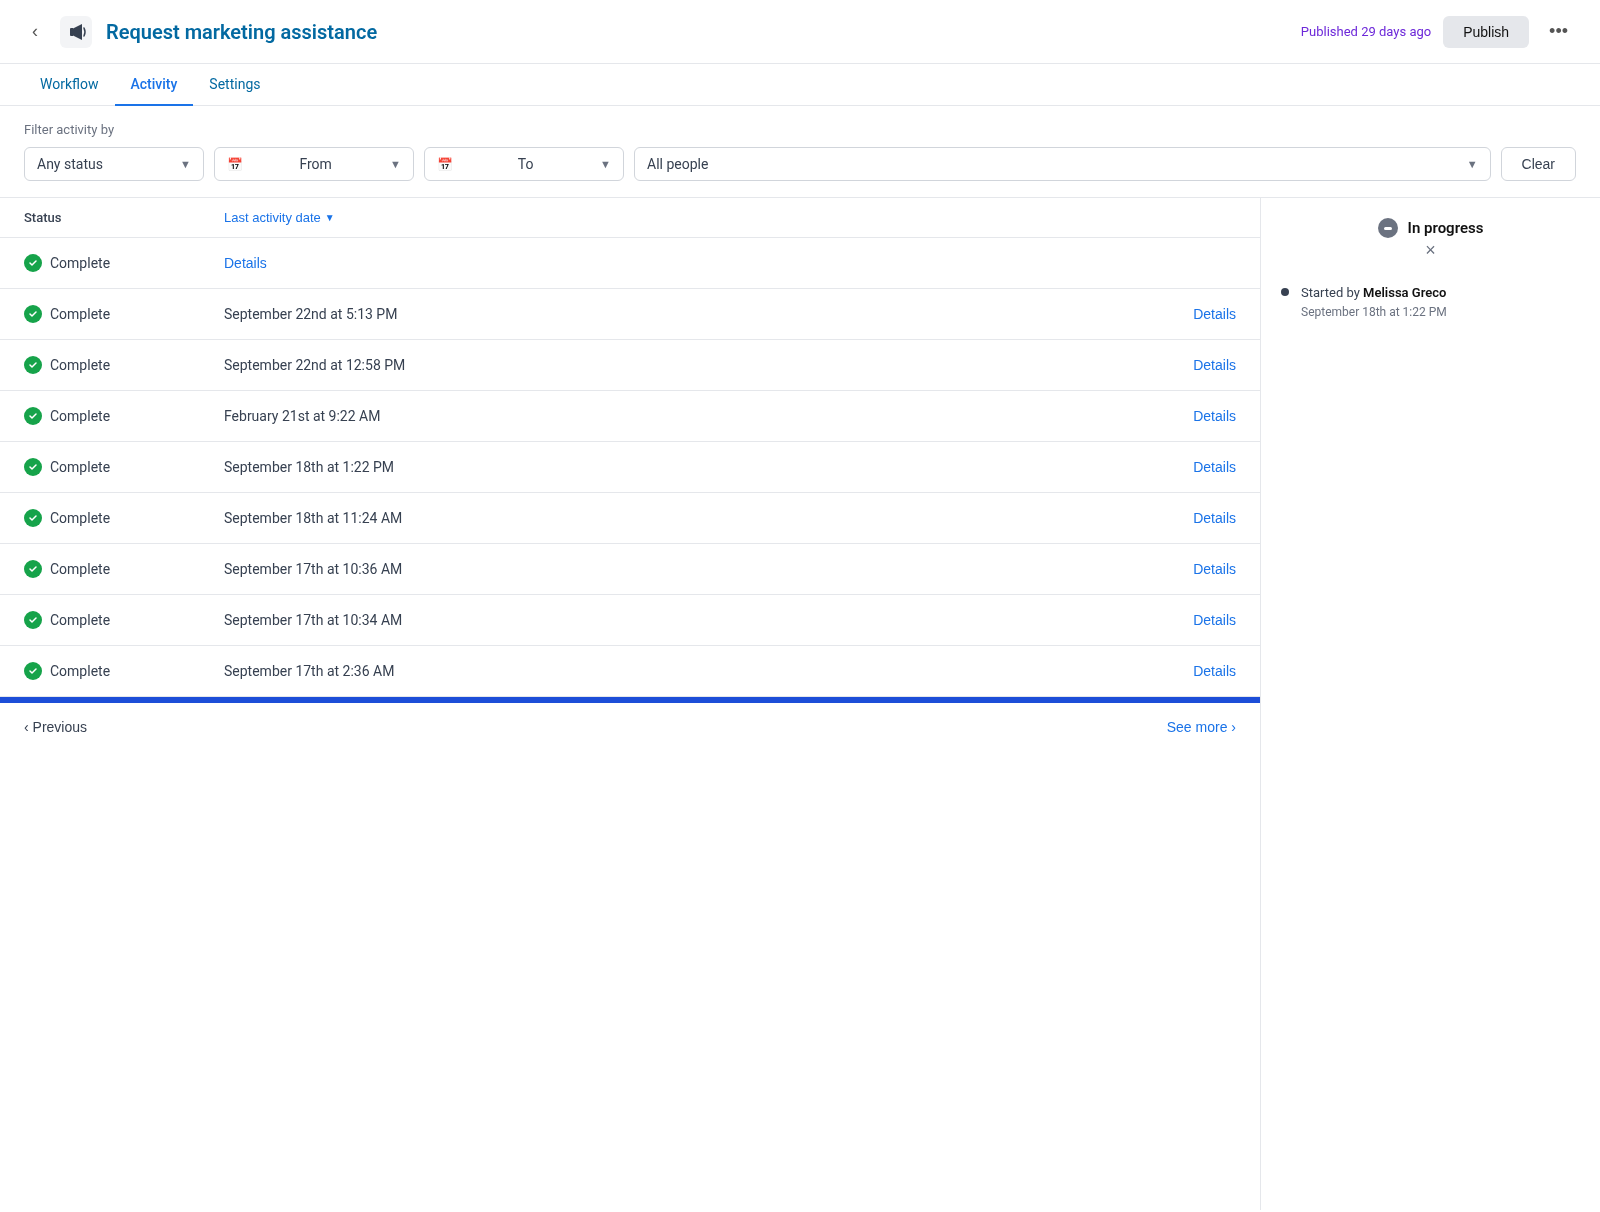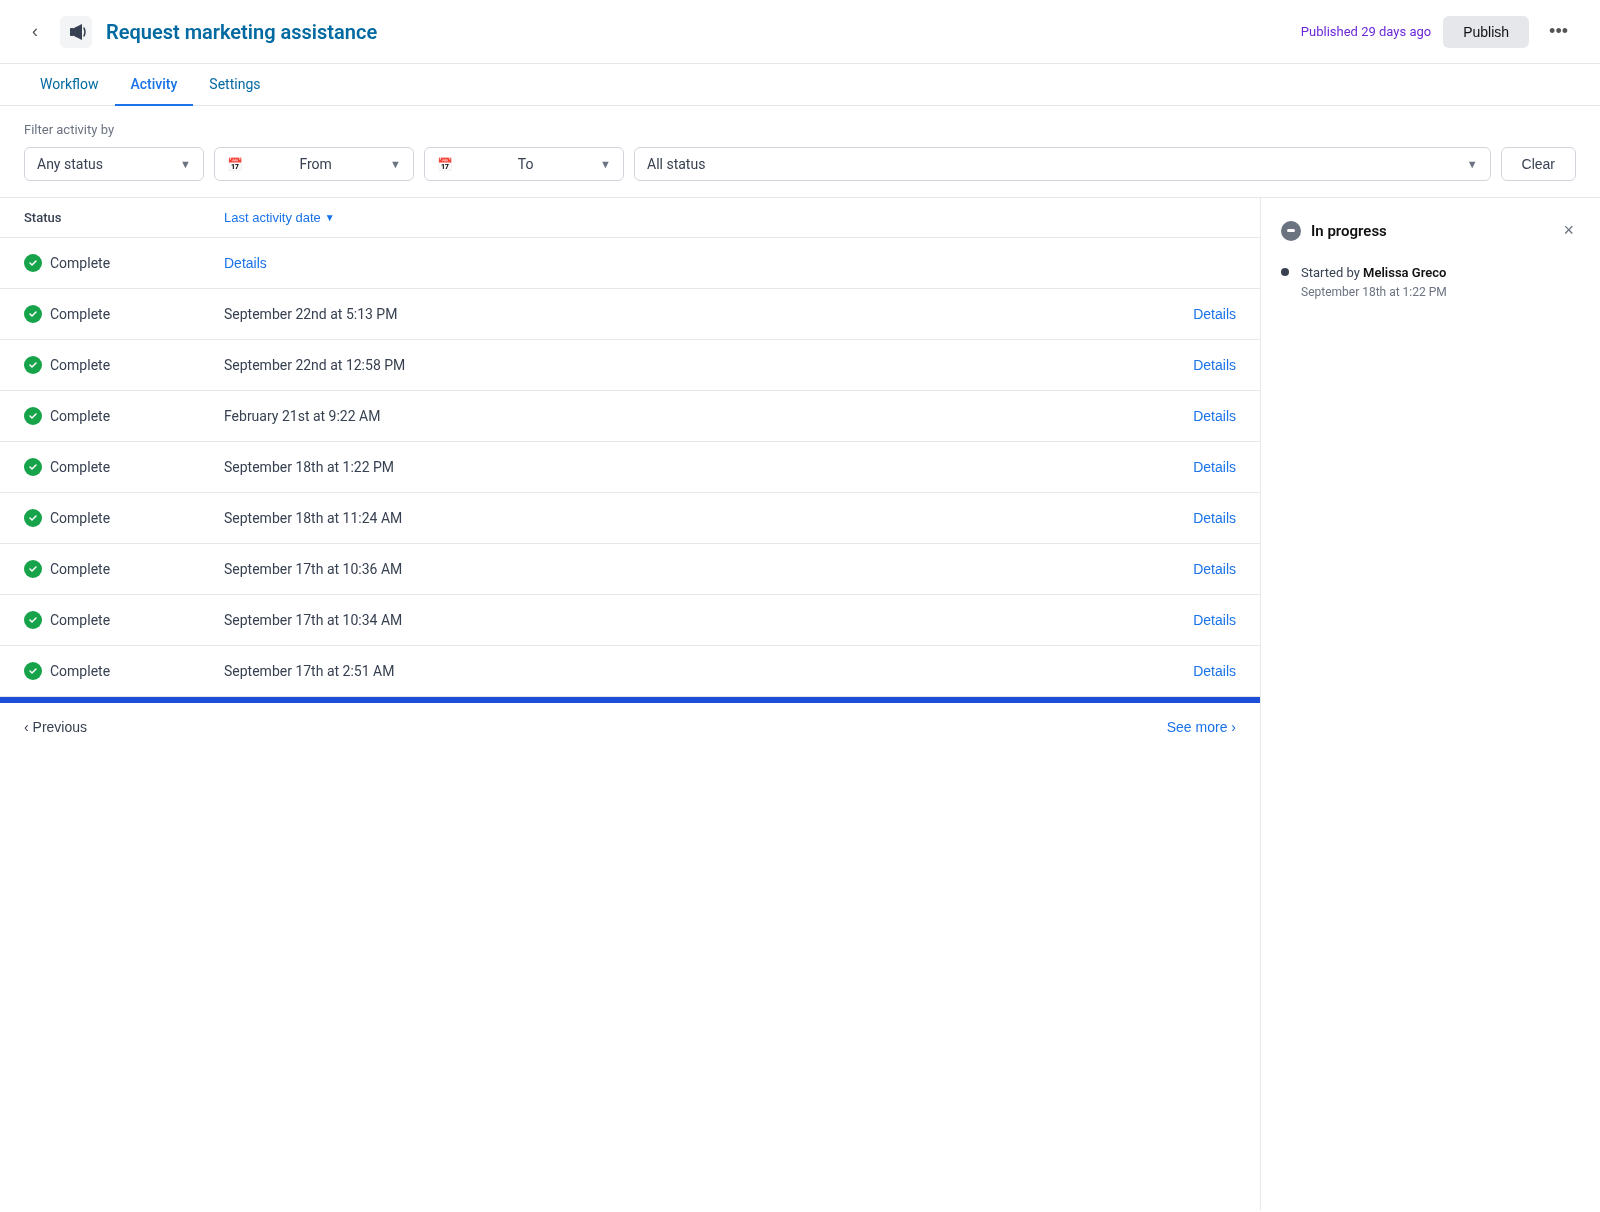--- a/index.html
+++ b/index.html
@@ -236,20 +236,21 @@
       border-left: 1px solid #e5e7eb;
       background: #fff;
       padding: 20px;
       overflow-y: auto;
     }
     .side-panel-header {
       display: flex;
       align-items: center;
       justify-content: space-between;
       margin-bottom: 20px;
+      flex-direction: column;
     }
     .side-panel-title-row {
       display: flex;
       align-items: center;
       gap: 10px;
     }
     .in-progress-icon {
       width: 20px;
       height: 20px;
       border-radius: 50%;
@@ -374,21 +375,21 @@
       <span class="filter-icon">📅</span>
       <span>From</span>
       <span class="chevron-icon">▼</span>
     </div>
     <div class="filter-select date-to">
       <span class="filter-icon">📅</span>
       <span>To</span>
       <span class="chevron-icon">▼</span>
     </div>
     <div class="filter-select people">
-      <span>All status</span>
+      <span>All people</span>
       <span class="chevron-icon">▼</span>
     </div>
     <button class="clear-btn">Clear</button>
   </div>
 </div>
 
 <div class="main-content">
 
   <div class="table-area">
 
@@ -500,21 +501,21 @@
     </div>
         <div class="table-row">
       <div class="status-cell">
         <div class="status-icon">
           <svg viewBox="0 0 10 10" fill="none">
             <path d="M2 5 L4 7 L8 3" stroke="white" stroke-width="1.5" stroke-linecap="round" stroke-linejoin="round"></path>
           </svg>
         </div>
         <span class="status-text">Complete</span>
       </div>
-      <div class="date-cell">September 17th at 2:51 AM</div>
+      <div class="date-cell">September 17th at 2:36 AM</div>
       <button class="details-link">Details</button>
     </div>
       </div>
 
     <div class="footer">
       <button class="prev-btn">‹ Previous</button>
       <button class="see-more-btn">See more ›</button>
     </div>
   </div>
 

